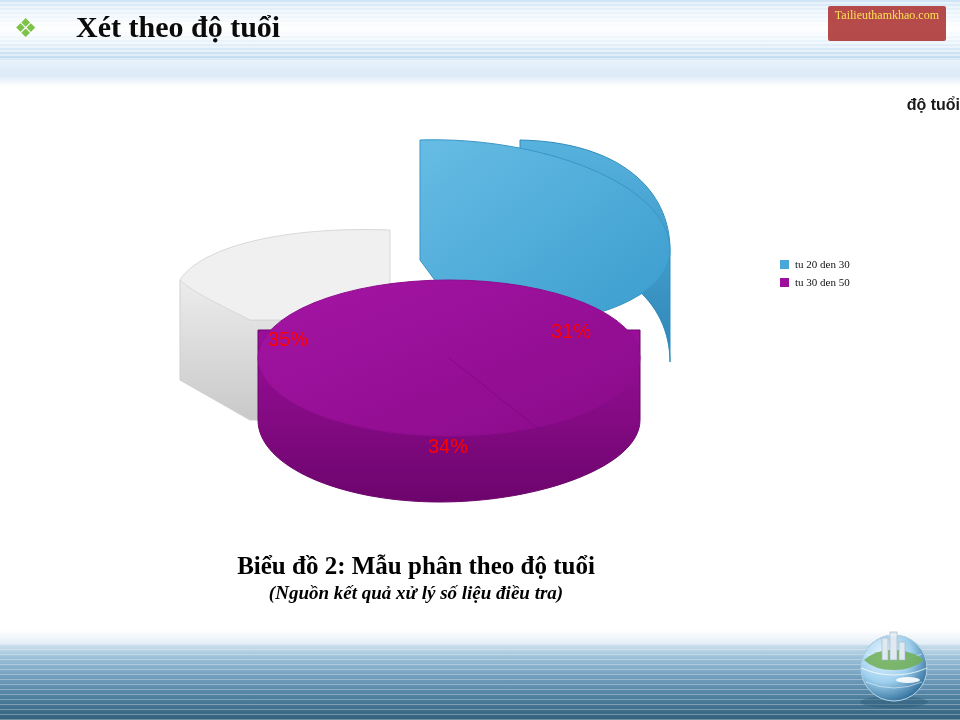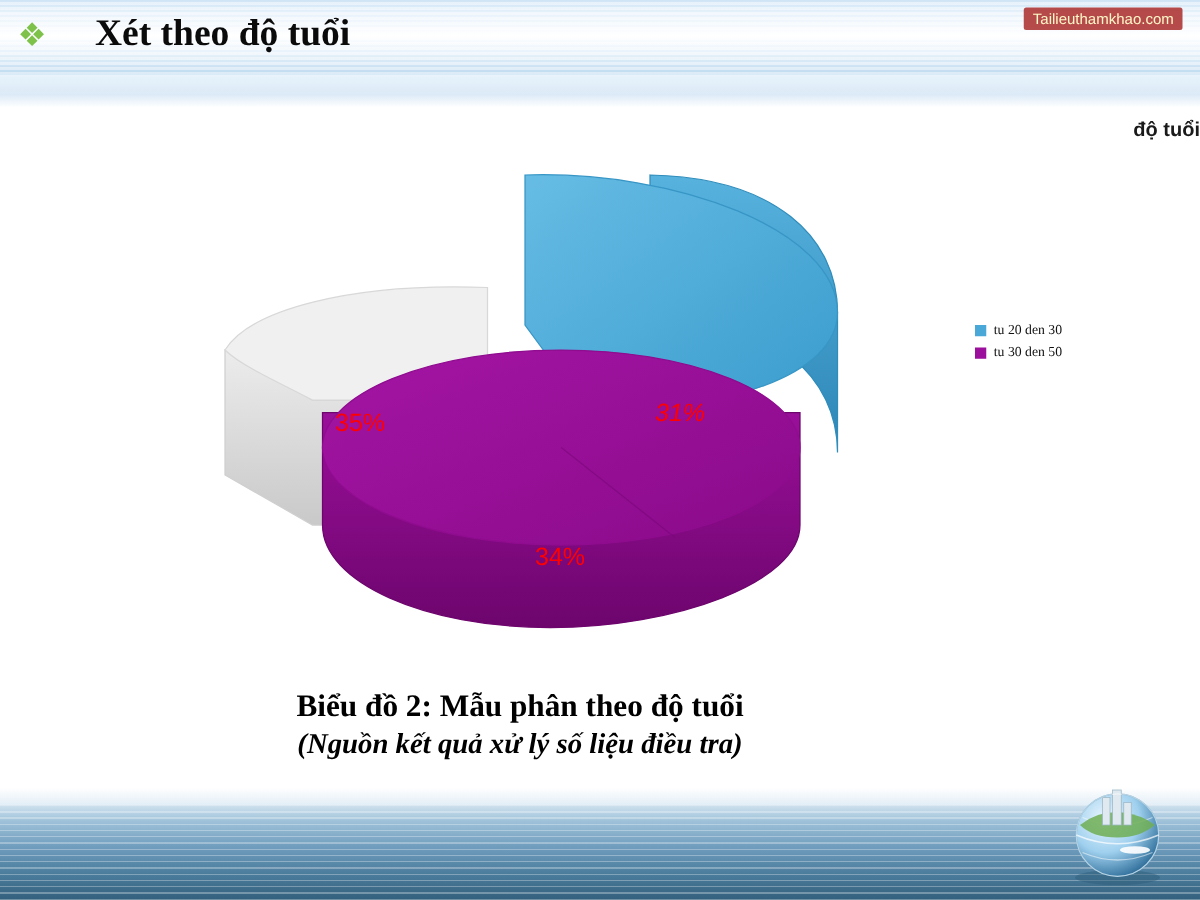--- a/index.html
+++ b/index.html
@@ -32,60 +32,60 @@
     position:absolute;left:14px;top:16px;font-size:26px;color:#7ec24a;line-height:26px;
     z-index:3;
   }
   #slide-title{
     position:absolute;left:44px;top:10px;
     font-size:30px;font-weight:bold;color:#0b0b0b;letter-spacing:0px;
     z-index:3;white-space:nowrap;margin-left:32px;
   }
   #watermark{
     position:absolute;right:14px;top:6px;
-    background:#b13c3c;color:#fef9c3;
-    font-family:Liberation Sans, sans-serif;font-size:12px;
-    padding:2px 7px 2px 7px;border-radius:2px;
+    background:#b13c3c;color:#fde047;
+    font-family:Liberation Serif, serif;font-size:12px;
+    padding:2px 7px 18px 7px;border-radius:2px;
     opacity:0.92;z-index:4;white-space:nowrap;
   }
 
   
   #chart-title{
     position:absolute;left:0;top:96px;width:960px;text-align:right;
     font-family:"Liberation Sans", sans-serif;
     font-size:16px;font-weight:bold;color:#1a1a1a;
   }
   #chart-area{position:absolute;left:0;top:120px;width:960px;height:420px;}
   #pie-svg{position:absolute;left:140px;top:10px;}
 
   .pct-label{
     position:absolute;font-family:"Liberation Sans", sans-serif;
     font-size:20px;color:#ff0000;white-space:nowrap;
   }
-  #pct-0{left:524px;top:200px;font-style:italic;}
+  #pct-0{left:551px;top:200px;}
   #pct-1{left:428px;top:315px;}
   #pct-2{left:268px;top:208px;}
 
   
   #legend{
     position:absolute;left:780px;top:255px;width:160px;
     font-family:Liberation Serif, serif;font-size:11px;color:#111;
   }
   .legend-row{display:flex;align-items:center;height:18px;}
   .legend-swatch{width:9px;height:9px;margin-right:6px;flex:0 0 auto;}
   .legend-swatch.blank{background:transparent;}
   .legend-label{white-space:nowrap;}
 
   
   #caption{
     position:absolute;left:0;top:552px;width:832px;text-align:center;
     font-family:"Liberation Serif", serif;color:#000;
   }
   #caption-line1{font-size:25px;font-weight:bold;}
-  #caption-line2{font-size:23px;font-weight:bold;font-style:italic;margin-top:2px;}
+  #caption-line2{font-size:19px;font-weight:bold;font-style:italic;margin-top:2px;}
 
   
   #footer{
     position:absolute;left:0;bottom:0;width:960px;height:76px;overflow:hidden;
     background:linear-gradient(to bottom,#cfe1ee 0%,#9cc0d8 18%,#6f9cbc 45%,#4e7f9f 70%,#33607c 100%);
   }
   #footer:after{
     content:"";position:absolute;left:0;top:0;width:960px;height:76px;
     background:repeating-linear-gradient(to bottom, rgba(255,255,255,0.30) 0px, rgba(255,255,255,0.30) 1px, rgba(255,255,255,0.0) 1px, rgba(255,255,255,0.0) 5px);
   }

